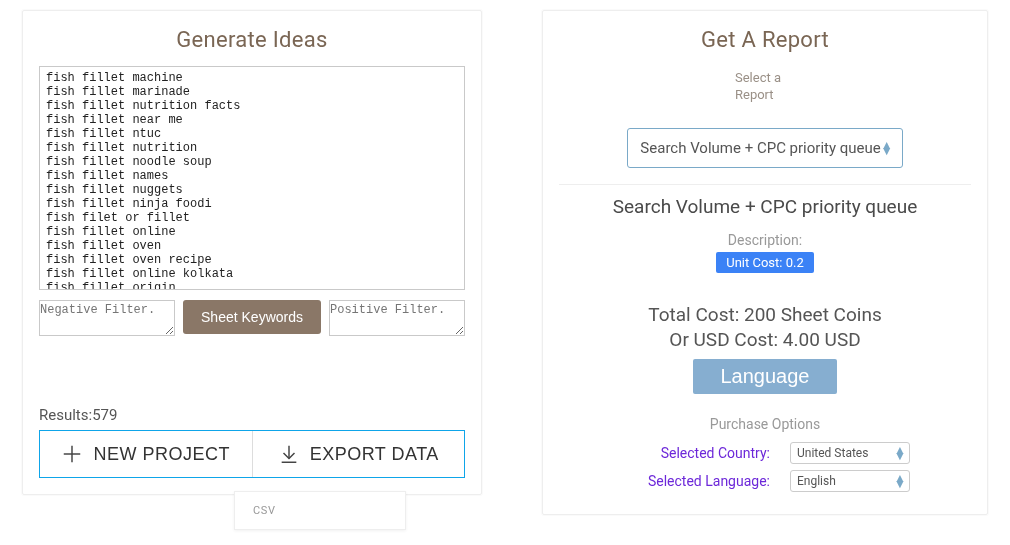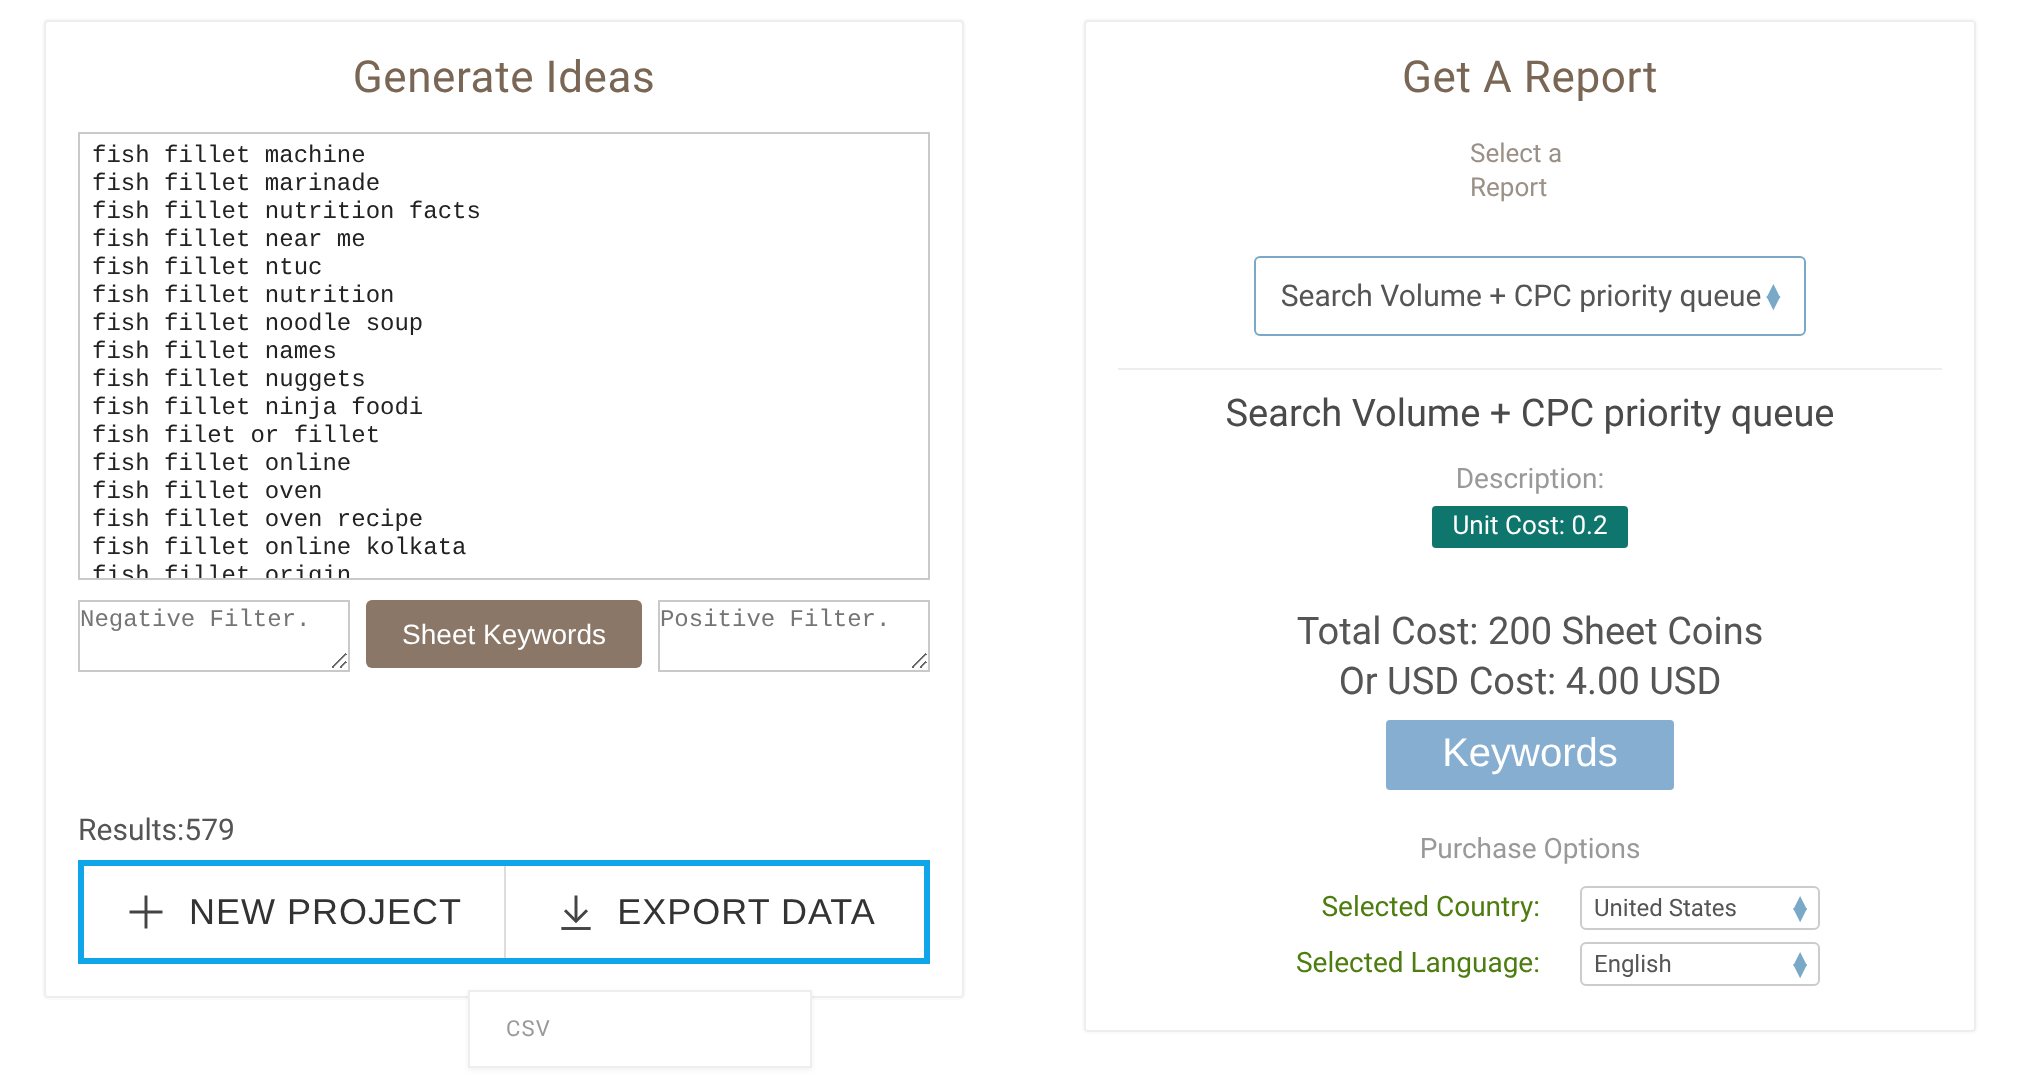--- a/index.html
+++ b/index.html
@@ -73,21 +73,21 @@
     border-radius: 3px;
     cursor: pointer;
   }
   .results-line {
     margin-top: 70px;
     font-size: 15px;
     color: #555;
   }
   .action-row {
     display: flex;
-    border: 3px solid #0ea5e9;
+    border: 1px solid #0ea5e9;
     margin-top: 6px;
   }
   .action-btn {
     flex: 1 1 0;
     background: #fff;
     border: none;
     border-right: 1px solid #ddd;
     padding: 12px 10px;
     font-size: 18px;
     letter-spacing: 0.5px;
@@ -144,21 +144,21 @@
     background: #fff;
   }
   .updown { font-size: 12px; color: #7aa9c8; letter-spacing: -3px; line-height: 6px; }
   .divider { border-top: 1px solid #eee; margin: 4px 0 10px; }
   .details-block { text-align: center; }
   .report-title { font-size: 19px; color: #4a4a4a; margin: 8px 0 14px; font-weight: 400; }
   .desc-label { color: #999; font-size: 14px; margin-bottom: 4px; }
   .desc-text { color: #666; font-size: 15px; line-height: 1.4; margin: 0 auto 10px; max-width: 320px; }
   .unit-cost {
     display: inline-block;
-    background: #0f766e;
+    background: #3b82f6;
     color: #fff;
     font-size: 13px;
     padding: 3px 10px;
     border-radius: 2px;
     margin-bottom: 28px;
   }
   .cost-line { color: #555; font-size: 19px; margin: 2px 0; }
   .btn-blue {
     background: #86aed0;
     border: none;
@@ -174,21 +174,21 @@
     text-align: center;
   }
   .purchase-options .opt-title { color: #999; font-size: 14px; margin-bottom: 10px; }
   .opt-row {
     display: flex;
     justify-content: center;
     align-items: center;
     gap: 20px;
     margin: 6px 0;
   }
-  .opt-row .lbl { width: 150px; text-align: right; font-size: 14px; color: #4d7c0f; }
+  .opt-row .lbl { width: 150px; text-align: right; font-size: 14px; color: #6d28d9; }
   .mini-select {
     width: 120px;
     border: 1px solid #ccc;
     border-radius: 3px;
     font-size: 12px;
     padding: 3px 6px;
     color: #555;
     display: flex;
     justify-content: space-between;
     align-items: center;
@@ -271,21 +271,21 @@
 
     <div class="divider"></div>
 
     <div class="details-block">
       <div class="report-title">Search Volume + CPC priority queue</div>
       <div class="desc-label">Description:</div>
       <div class="unit-cost">Unit Cost: 0.2</div>
 
       <div class="cost-line">Total Cost: 200 Sheet Coins</div>
       <div class="cost-line">Or USD Cost: 4.00 USD</div>
-      <button class="btn-blue">Keywords</button>
+      <button class="btn-blue">Language</button>
 
       <div class="purchase-options">
         <div class="opt-title">Purchase Options</div>
         <div class="opt-row">
           <span class="lbl">Selected Country:</span>
           <div class="mini-select">
             <span>United States</span>
             <span class="updown">▲<br>▼</span>
           </div>
         </div>

